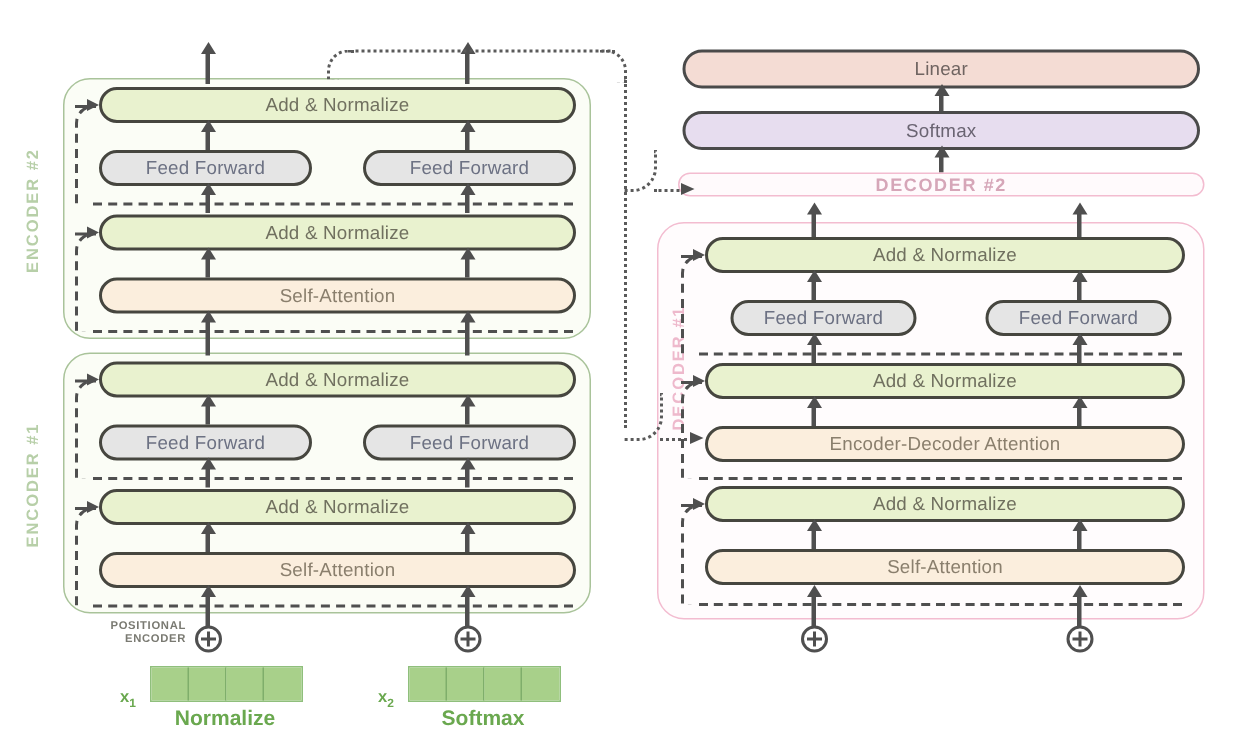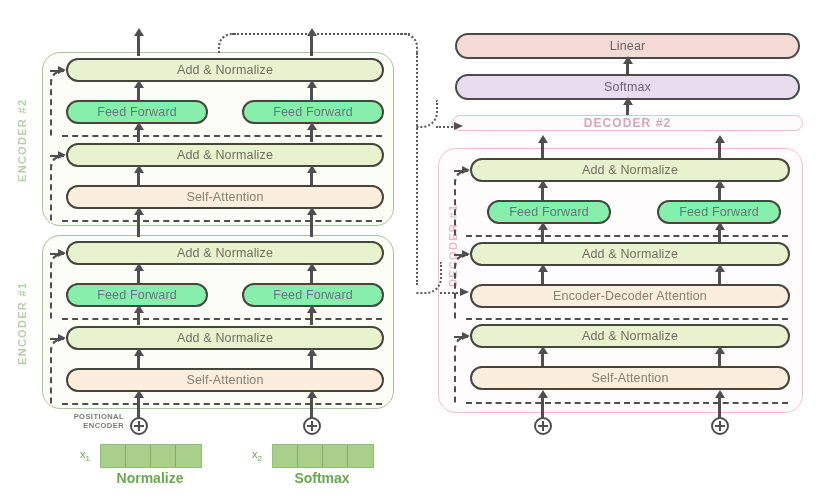--- a/index.html
+++ b/index.html
@@ -16,21 +16,21 @@
     border:2px solid #4a4a4a;
     border-radius:14px;
     display:flex;align-items:center;justify-content:center;
     font-size:12.5px;
     letter-spacing:.15px;
     color:#6b6b68;
     box-sizing:border-box;
     white-space:nowrap;
   }
   .pill.green{background:#e9f2cf;border-color:#46463f;color:#70705f;}
-  .pill.blue{background:#86efac;border-color:#46463f;color:#6c7183;}
+  .pill.blue{background:#e5e5e5;border-color:#46463f;color:#6c7183;}
   .pill.peach{background:#fbeedd;border-color:#46463f;color:#8a7f6d;}
   .pill.salmon{background:#f4dcd4;border-color:#4a4a4a;color:#6f6461;}
   .pill.lavender{background:#e7ddef;border-color:#4a4a4a;color:#6a6472;}
   .pill.decoder2{
     background:#fffafc;border:1.6px solid #f3bcd0;border-radius:16px;
     color:#d6a6b8;font-size:12px;letter-spacing:1.1px;font-weight:bold;
   }
 
   
   .frame{
@@ -112,21 +112,21 @@
     color:#7a7a72;text-align:right;line-height:1.25;
   }
 
   
   .embed{
     position:absolute;display:flex;border:1px solid #8fbf7c;box-sizing:border-box;
   }
   .embed .cell{width:25px;height:22px;background:#a8d08a;border-right:1px solid #7fae6b;box-sizing:border-box;}
   .embed .cell:last-child{border-right:none;}
   .xlabel{
-    position:absolute;font-size:11px;font-weight:normal;color:#6aa84f;
+    position:absolute;font-size:11px;font-weight:bold;color:#6aa84f;margin-top:11px;
   }
   .xlabel sub{font-size:8px;}
   .word{
     position:absolute;font-size:14px;font-weight:bold;color:#6aa84f;
     text-align:center;
   }
 </style>
 </head>
 <body>
 

